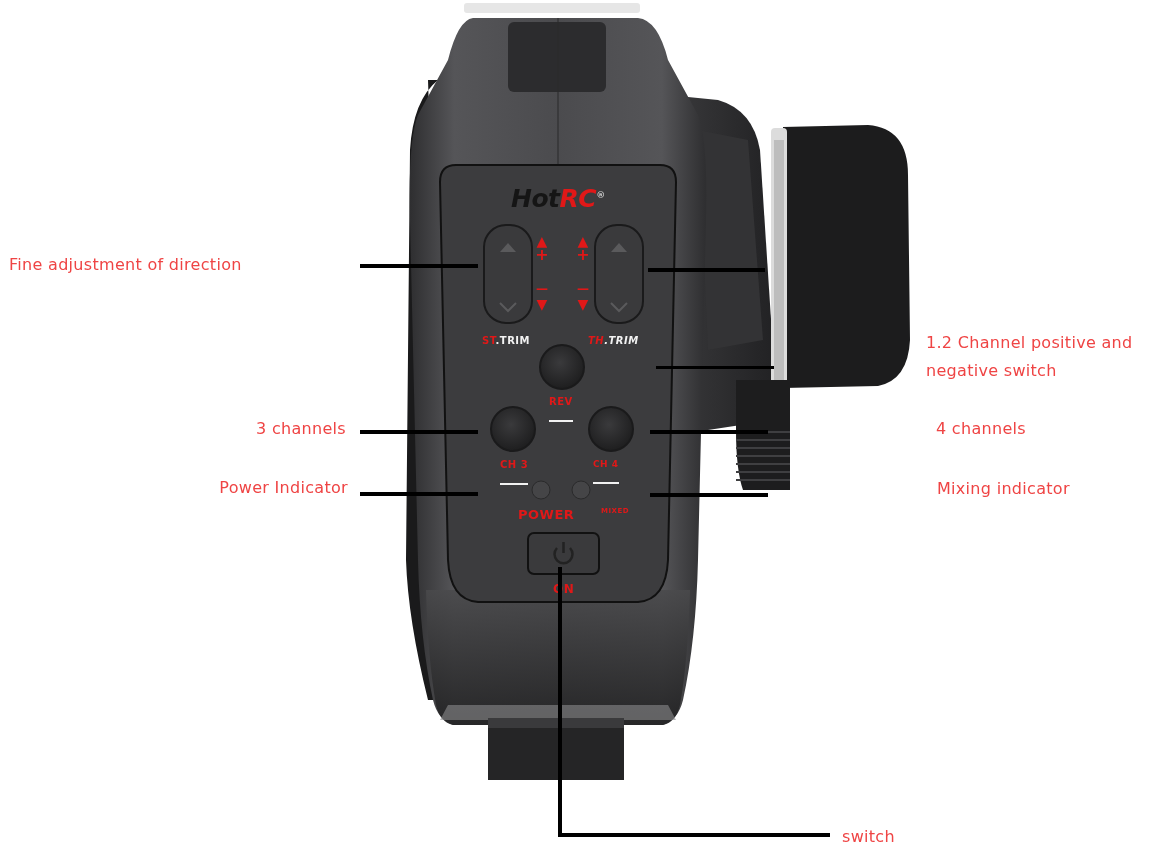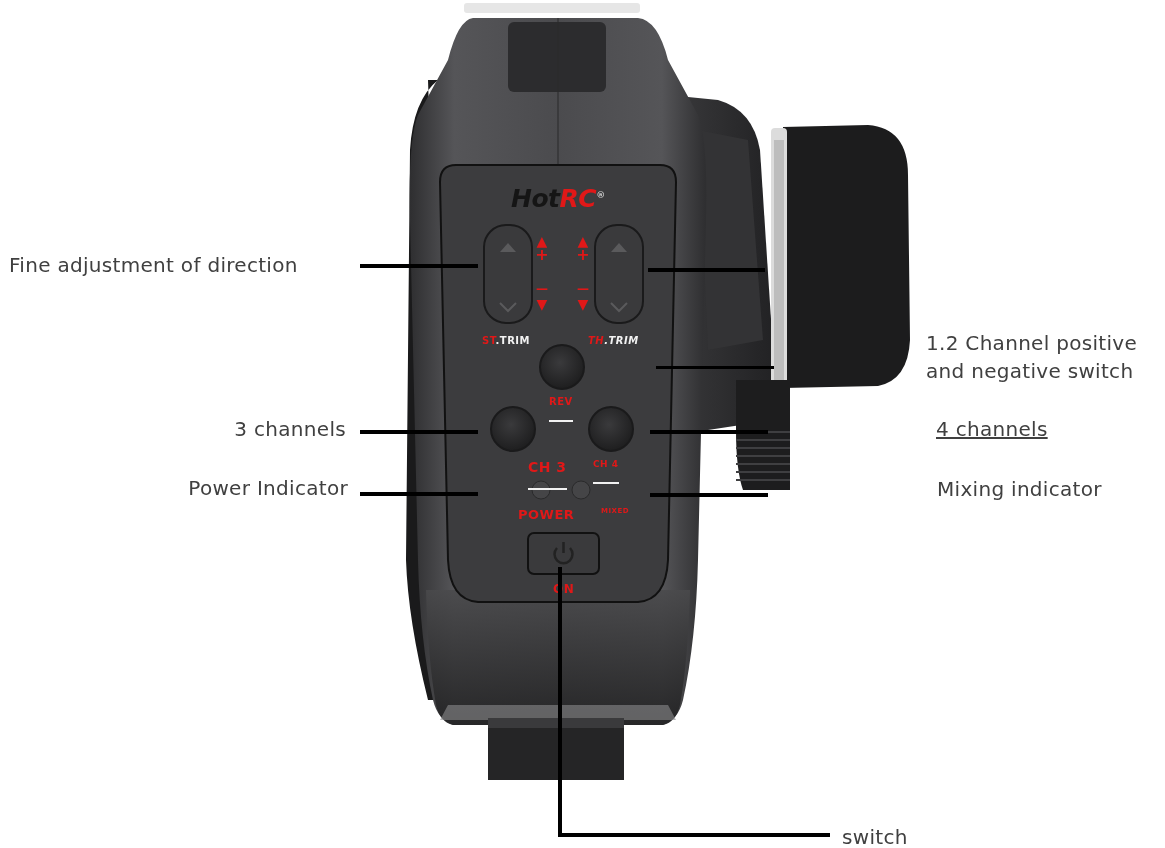--- a/index.html
+++ b/index.html
@@ -1,19 +1,19 @@
 <!DOCTYPE html>
 <html><head>
 <meta charset="utf-8">
 <style>
   html, body { margin: 0; padding: 0; background: #ffffff; }
   body { width: 1165px; height: 848px; position: relative; overflow: hidden;
          font-family: "DejaVu Sans", "Liberation Sans", sans-serif; }
   #stage { position: absolute; left: 8px; top: 0; width: 1165px; height: 848px; }
-  .callout { position: absolute; font-size: 20px; color: #404040; white-space: nowrap; line-height: 26px; letter-spacing: 0.3px; }
+  .callout { position: absolute; font-size: 16px; color: #ef4444; white-space: nowrap; line-height: 26px; letter-spacing: 0.3px; }
   .callout.right-align { text-align: right; }
   .callout.two-line { white-space: normal; line-height: 28px; }
   .leader { position: absolute; background: #000; }
   .dev-label { position: absolute; font-size: 10px; font-weight: bold; letter-spacing: 0.5px; }
   .red { color: #e01818; }
   .white { color: #f2f2f2; }
   .underline { border-bottom: 2px solid #f2f2f2; padding-bottom: 13px; }
 </style>
 </head>
 <body>
@@ -129,21 +129,21 @@
 
   <div class="dev-label" style="left:474px;top:335px;">
     <span class="red">ST</span><span class="white">.TRIM</span>
   </div>
   <div class="dev-label" style="left:580px;top:335px;font-style:italic;">
     <span class="red">TH</span><span class="white">.TRIM</span>
   </div>
   <div class="dev-label red" style="left:541px;top:396px;">
     <span class="underline">REV</span>
   </div>
-  <div class="dev-label red" style="left:492px;top:459px;font-size:14px;margin-left:28px;">
+  <div class="dev-label red" style="left:492px;top:459px;font-size:10px;">
     <span class="underline">CH 3</span>
   </div>
   <div class="dev-label red" style="left:585px;top:459px;font-size:9px;">
     <span class="underline">CH 4</span>
   </div>
   <div class="dev-label red" style="left:510px;top:507px;font-size:13px;">
     <span>POWER</span>
   </div>
   <div class="dev-label red" style="left:562px;top:507px;font-size:7px;margin-left:31px;">
     <span>MIXED</span>
@@ -161,17 +161,17 @@
   <div class="leader" style="left:352px;top:430px;width:118px;height:4px;"></div>
   <div class="leader" style="left:642px;top:430px;width:118px;height:4px;"></div>
   <div class="leader" style="left:352px;top:492px;width:118px;height:4px;"></div>
   <div class="leader" style="left:642px;top:493px;width:118px;height:4px;"></div>
   <div class="leader" style="left:550px;top:567px;width:4px;height:270px;"></div>
   <div class="leader" style="left:550px;top:833px;width:272px;height:4px;"></div>
 
   <div class="callout" style="left:1px;top:252px;">Fine adjustment of direction</div>
   <div class="callout two-line" style="left:918px;top:329px;width:250px;">1.2 Channel positive and negative switch</div>
   <div class="callout right-align" style="left:140px;top:416px;width:198px;">3 channels</div>
-  <div class="callout" style="left:928px;top:416px;text-decoration:underline;">4 channels</div>
+  <div class="callout" style="left:928px;top:416px;">4 channels</div>
   <div class="callout right-align" style="left:100px;top:475px;width:240px;">Power Indicator</div>
   <div class="callout" style="left:929px;top:476px;">Mixing indicator</div>
   <div class="callout" style="left:834px;top:824px;">switch</div>
 </div>
 
 </body></html>

